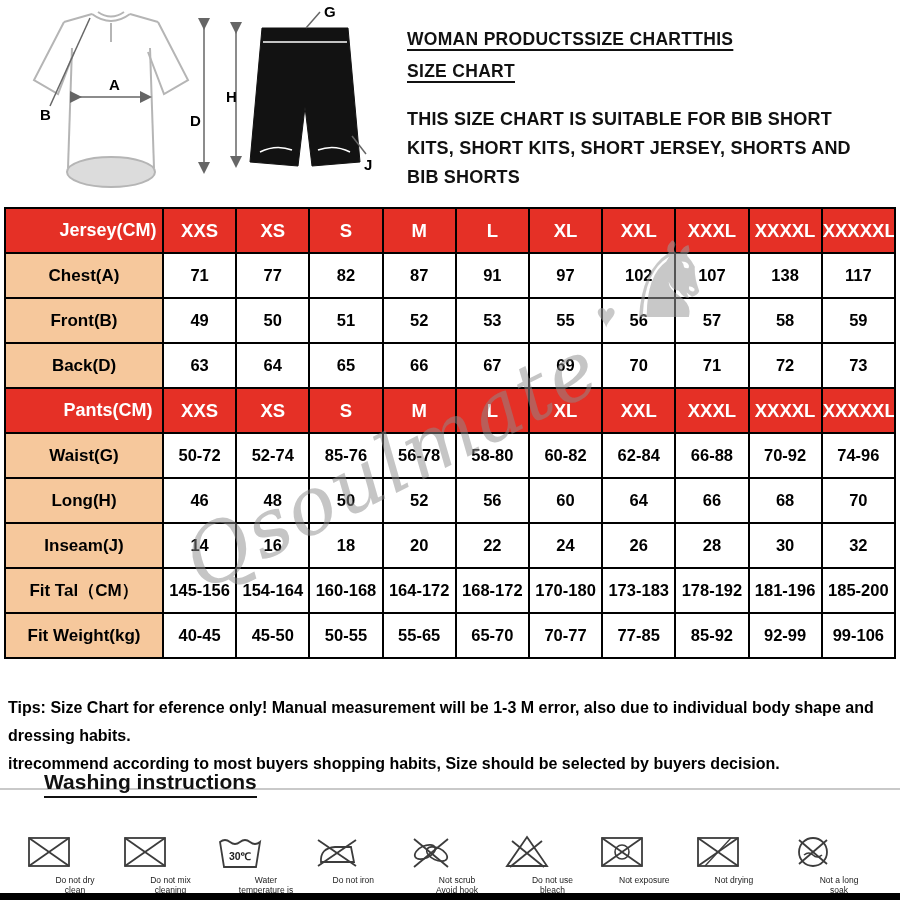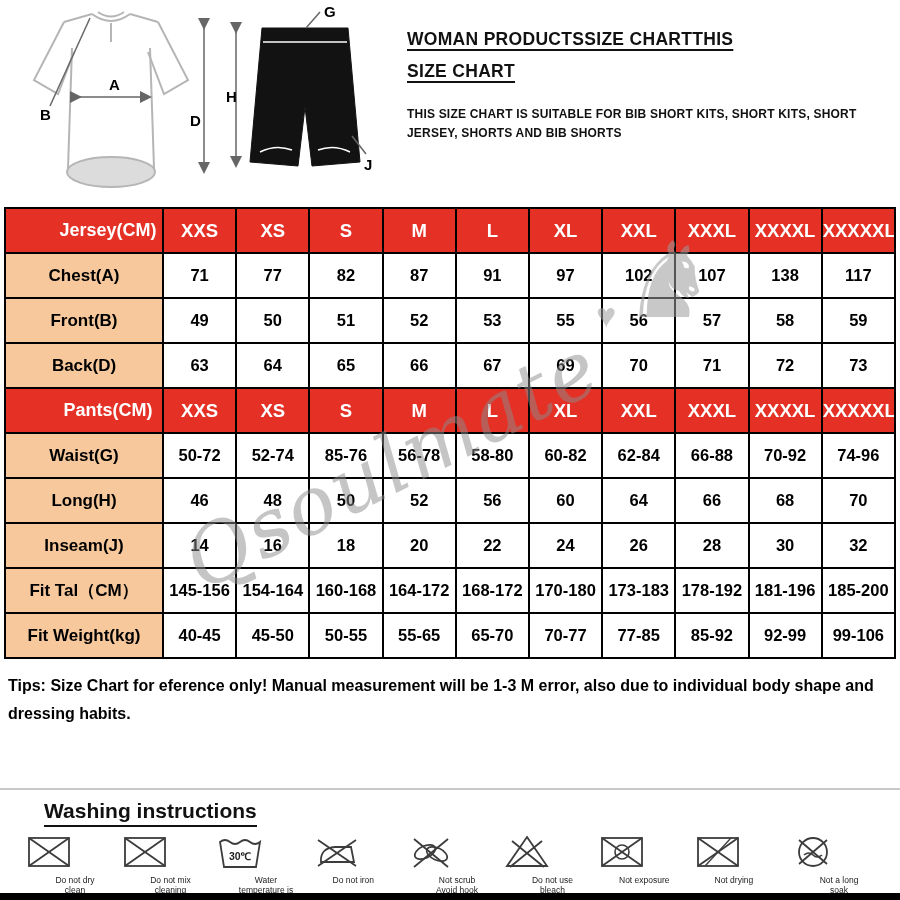--- a/index.html
+++ b/index.html
@@ -8,48 +8,48 @@
 
   
   #jersey-svg  { position:absolute; left:6px;  top:2px; }
   #shorts-svg  { position:absolute; left:226px; top:4px; }
 
   
   #header-text { position:absolute; left:407px; top:24px; width:466px; }
   .title-line { font-size:17.5px; font-weight:bold; color:#111; letter-spacing:.3px;
                 text-decoration:underline; text-decoration-thickness:2px; text-underline-offset:4px;
                 line-height:1.8; }
-  .subtitle   { margin-top:18px; font-size:12px; font-weight:bold; color:#111; line-height:1.6; letter-spacing:.2px; }
+  .subtitle   { margin-top:18px; font-size:18px; font-weight:bold; color:#111; line-height:1.6; letter-spacing:.2px; }
 
   
   #size-table { position:absolute; left:4px; top:207px; width:892px; border-collapse:collapse; table-layout:fixed; }
   #size-table th, #size-table td { border:2px solid #000; height:45px; text-align:center; vertical-align:middle;
                                    padding:0; font-weight:bold; overflow:hidden; }
   #size-table th { background:var(--label-bg); color:#000; font-size:17px; }
   #size-table tr.data td { background:#fff; color:#000; font-size:16.5px; }
   #size-table tr.header th { background:var(--red); color:#fff; font-size:18px;padding-left:48px; }
   #size-table tr.header td { background:var(--red); color:#fff; font-size:18.5px; }
 
   
   #watermark-text { position:absolute; left:165px; top:418px; z-index:5; pointer-events:none;
                     font-family:"DejaVu Serif", serif; font-style:italic; font-size:80px;
                     color:rgba(140,140,140,.5); letter-spacing:2px; transform:rotate(-27deg); white-space:nowrap; }
   #horse-watermark { position:absolute; left:622px; top:228px; z-index:5; pointer-events:none;
                      font-size:105px; color:rgba(155,155,155,.55); transform:scaleX(-1); line-height:1; }
   #heart-watermark { position:absolute; left:596px; top:298px; z-index:5; pointer-events:none;
                      font-size:34px; color:rgba(155,155,155,.55); line-height:1; }
 
   
-  #tips { position:absolute; left:8px; top:672px; width:886px; font-size:16px; font-weight:bold; color:#000; line-height:1.75; }
+  #tips { position:absolute; left:8px; top:694px; width:886px; font-size:16px; font-weight:bold; color:#000; line-height:1.75; }
 
   
   #divider { position:absolute; left:0; top:788px; width:900px; height:2px; background:#c9c9c9; }
 
   
-  #washing-title { position:absolute; left:44px; top:799px; font-size:21px; font-weight:bold; color:#111;
+  #washing-title { position:absolute; left:44px; top:770px; font-size:21px; font-weight:bold; color:#111;
                    border-bottom:2.5px solid #111; padding-bottom:2px; }
   #washing-row { position:absolute; left:0; top:833px; width:900px; display:flex; justify-content:space-between; padding:0 26px; }
   .wash-item { width:84px; display:flex; flex-direction:column; align-items:flex-start; }
   .wash-icon { height:40px; }
   .wash-label { margin-top:2px; font-size:8.5px; line-height:1.2; color:#222; text-align:center; max-width:78px;padding-left:20px; }
 
   #bottom-bar { position:absolute; left:0; bottom:0; width:900px; height:7px; background:#000; }
 
   svg text.dim-label { font-weight:bold; font-size:15px; fill:#000; font-family:"Liberation Sans", sans-serif; }
 </style>
@@ -251,20 +251,21 @@
         </tr>
       </tbody>
   </table>
 
   <div id="watermark-text">Qsoulmate</div>
   <div id="horse-watermark">♞</div>
   <div id="heart-watermark">♥</div>
 
   <div id="tips">
     <div>Tips: Size Chart for eference only! Manual measurement will be 1-3 M error, also due to individual body shape and dressing habits.</div>
+    <div>itrecommend according to most buyers shopping habits, Size should be selected by buyers decision.</div>
   </div>
 
   <div id="divider"></div>
 
   <div id="washing-title">Washing instructions</div>
   <div id="washing-row">
       <div class="wash-item">
         <div class="wash-icon"><svg width="46" height="38" viewBox="0 0 46 38">
             <rect x="3" y="5" width="40" height="28" stroke="#3c3c3c" fill="none" stroke-width="1.8"></rect>
             <line x1="3" y1="5" x2="43" y2="33" stroke="#3c3c3c" stroke-width="1.8"></line>

